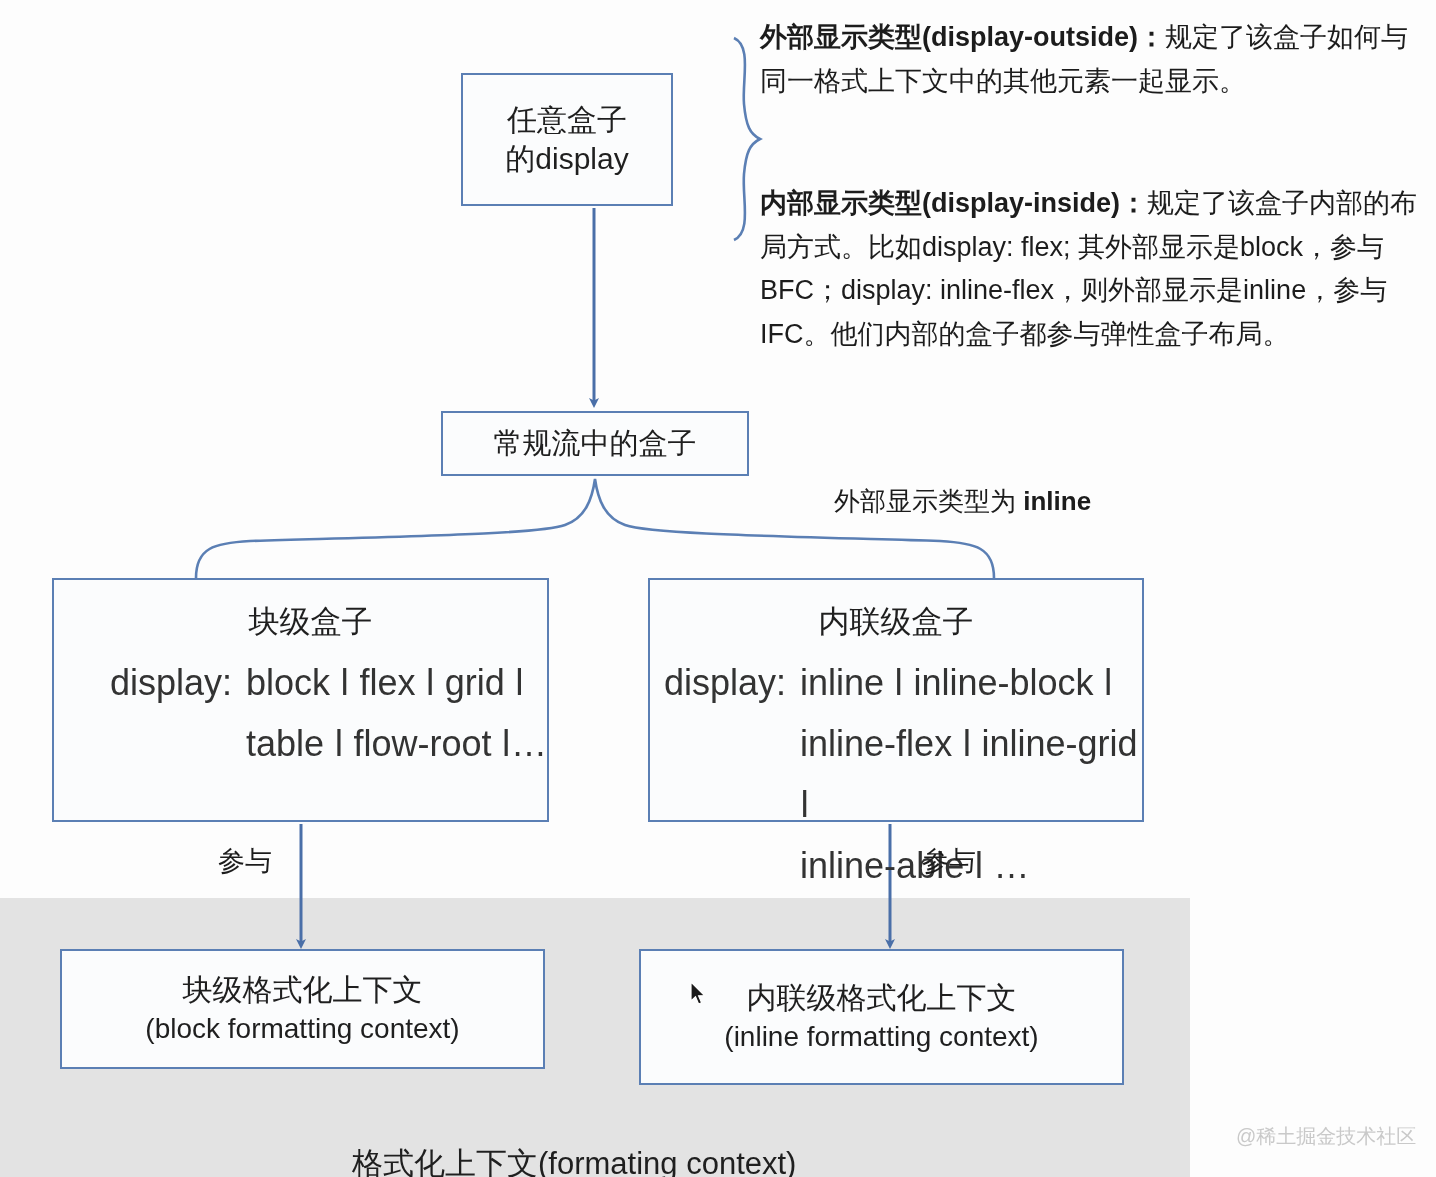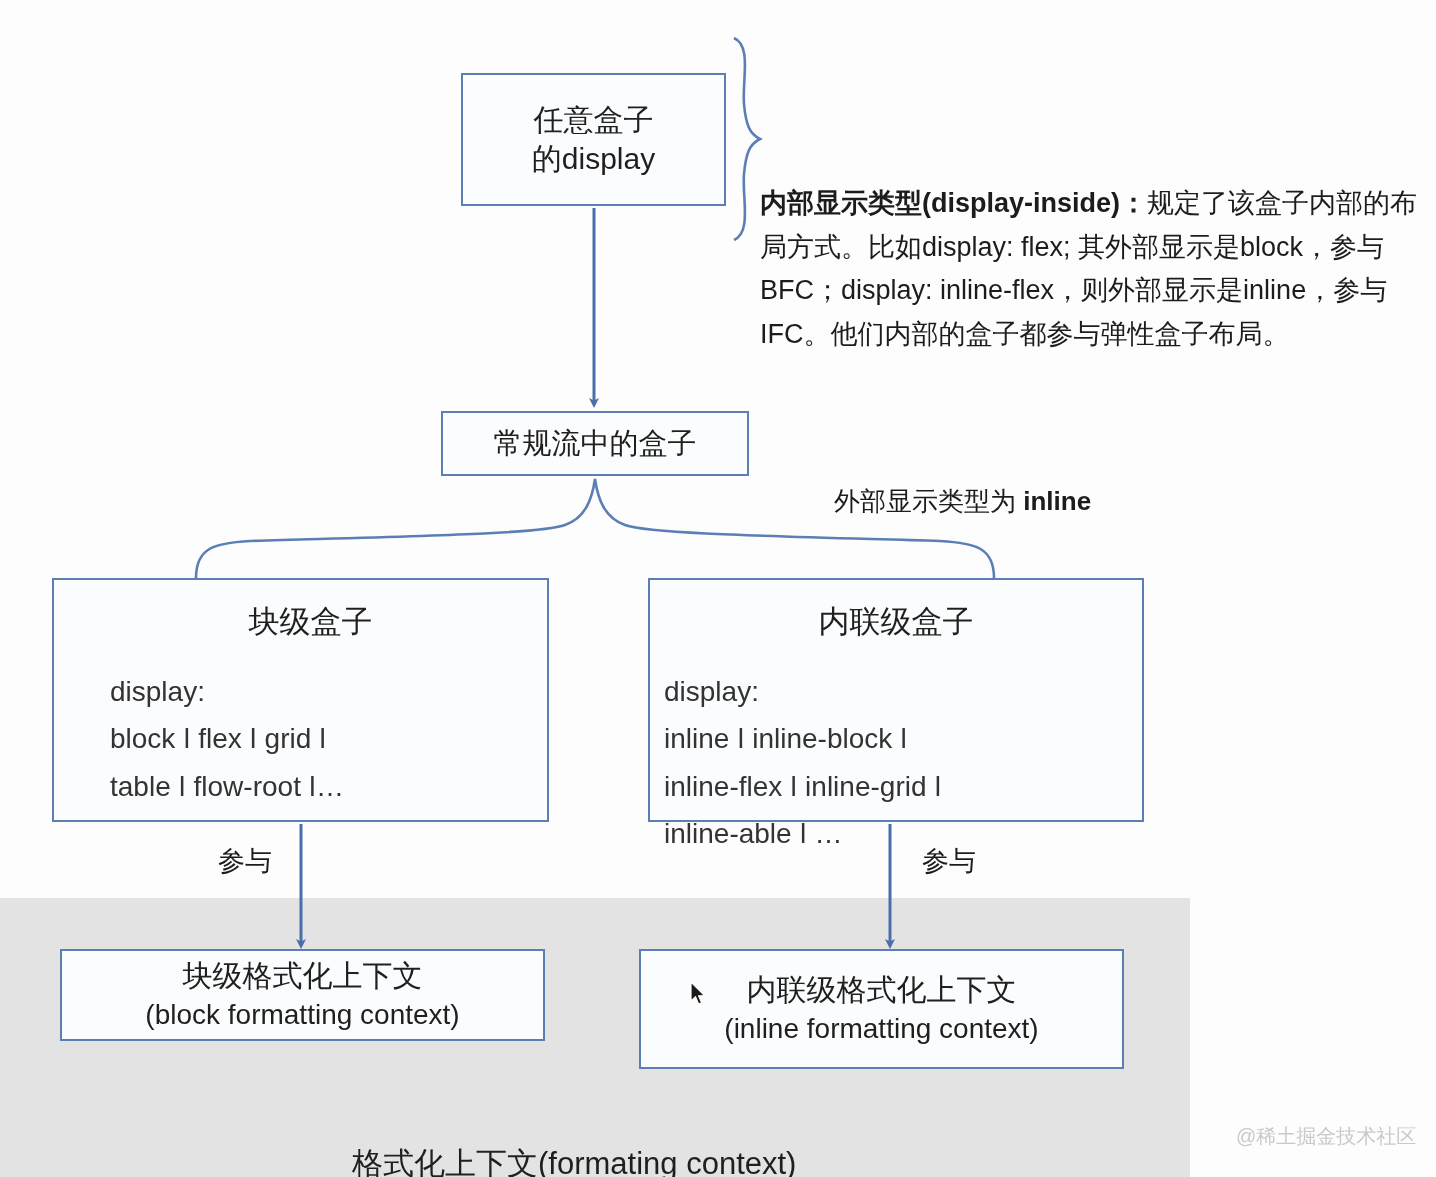--- a/index.html
+++ b/index.html
@@ -53,21 +53,21 @@
     font-size: 31px;
     line-height: 1.28;
     color: #1f1f1f;
     white-space: pre-line;
     text-align: center;
   }
 
   #node-any-box {
     left: 461px;
     top: 73px;
-    width: 265px;
+    width: 212px;
     height: 133px;
     justify-content: center;
   }
   #node-any-box .node-title { font-size: 30px; }
 
   #node-normal-flow {
     left: 441px;
     top: 411px;
     width: 308px;
     height: 65px;
@@ -90,50 +90,49 @@
     width: 496px;
     height: 244px;
     justify-content: flex-start;
     padding-top: 22px;
   }
 
   .display-line {
     display: flex;
     width: 100%;
     box-sizing: border-box;
-    margin-top: 26px;
-    font-size: 28px;
+    margin-top: 10px;
+    font-size: 36px;
     line-height: 1.7;
     color: #333333;
-    flex-direction: column;
   }
   #node-block-box .display-line { padding-left: 36px; }
   #node-inline-box .display-line { padding-left: 14px; }
   .display-key {
     flex: 0 0 auto;
     padding-right: 14px;
     white-space: nowrap;
   }
   .display-values {
     flex: 1 1 auto;
     white-space: pre-line;
   }
 
   #node-bfc {
     left: 60px;
     top: 949px;
     width: 485px;
-    height: 92px;
+    height: 120px;
     justify-content: center;
   }
   #node-ifc {
     left: 639px;
     top: 949px;
     width: 485px;
-    height: 120px;
+    height: 136px;
     justify-content: center;
   }
   .ctx-cn {
     font-size: 30px;
     line-height: 1.32;
     color: #1f1f1f;
   }
   .ctx-en {
     font-size: 28px;
     line-height: 1.34;
@@ -264,20 +263,23 @@
   </div>
 
 
   <div class="edge-label" id="label-inline">
     <span>外部显示类型为 </span><b>inline</b>
   </div>
 
   <div class="edge-label" id="label-join-left">参与</div>
   <div class="edge-label" id="label-join-right">参与</div>
 
+  <div class="note" id="note-outside">
+    <span class="note-head">外部显示类型(display-outside)：</span><span>规定了该盒子如何与同一格式上下文中的其他元素一起显示。</span>
+  </div>
 
   <div class="note" id="note-inside">
     <span class="note-head">内部显示类型(display-inside)：</span><span>规定了该盒子内部的布局方式。比如display: flex; 其外部显示是block，参与 BFC；display: inline-flex，则外部显示是inline，参与IFC。他们内部的盒子都参与弹性盒子布局。</span>
   </div>
 
   <div id="footer-label">格式化上下文(formating context)</div>
 
   <div id="watermark">@稀土掘金技术社区</div>
 
   <svg id="cursor" viewBox="0 0 18 26" xmlns="http://www.w3.org/2000/svg">

